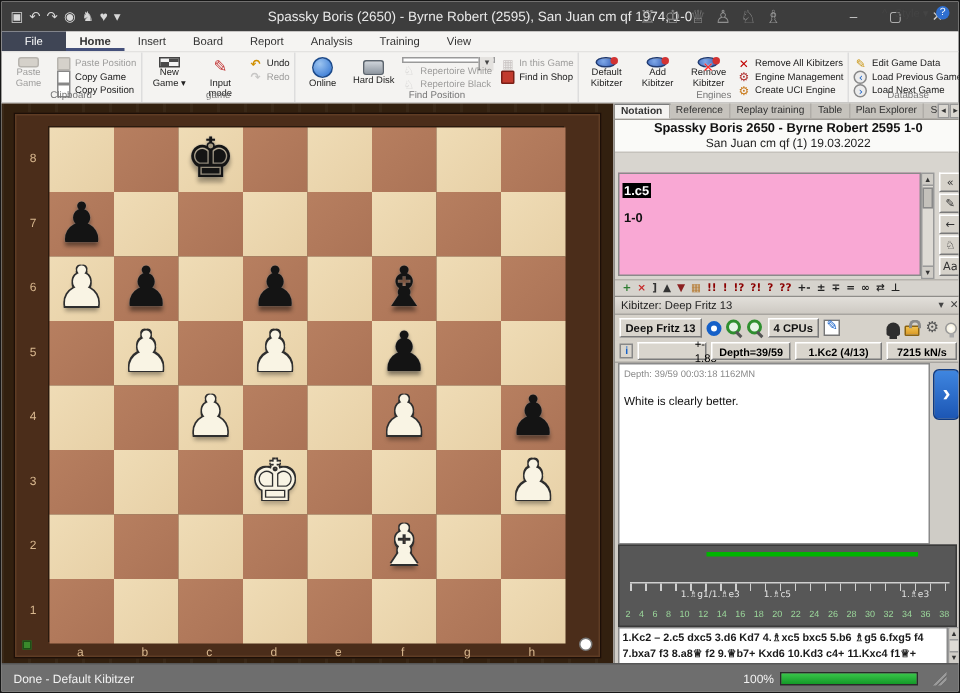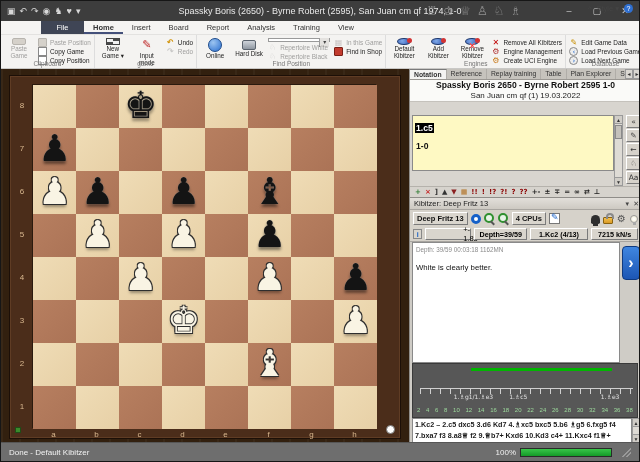--- a/index.html
+++ b/index.html
@@ -12,21 +12,21 @@
   .titlebar{position:absolute;left:0;top:0;right:0;height:20px;background:#3d3d3d;display:flex;align-items:center;}
   .qat{display:flex;gap:4px;padding-left:6px;align-items:center;}
   .qat span{color:#d8d8d8;font-size:9px;line-height:10px;}
   .t-title{position:absolute;left:0;right:0;text-align:center;color:#e9e9e9;font-size:9px;pointer-events:none;}
   .t-pieces{position:absolute;right:118px;display:flex;gap:6px;}
   .t-pieces span{color:#909090;font-size:12px;font-family:"DejaVu Sans",sans-serif;}
   .winbtns{position:absolute;right:0;top:0;display:flex;height:20px;}
   .winbtns div{width:28px;text-align:center;color:#cfcfcf;font-size:9px;line-height:20px;}
 
   
-  .rtabs{position:absolute;left:0;top:20px;right:0;height:14px;background:#f5f4f2;display:flex;align-items:stretch;border-bottom:1px solid #e3e2e0;padding-left:40px;}
+  .rtabs{position:absolute;left:0;top:20px;right:0;height:14px;background:#f5f4f2;display:flex;align-items:stretch;border-bottom:1px solid #e3e2e0;}
   .rtab{padding:0 9px;font-size:7.5px;line-height:14px;color:#333;}
   .rtab.file{background:#3f4555;color:#fff;padding:0 12px;}
   .rtab.active{font-weight:bold;border-bottom:2px solid #44507a;}
   .r-style{position:absolute;right:6px;top:0;display:flex;gap:5px;align-items:center;height:14px;font-size:7.5px;color:#444;}
   .r-style .help{width:9px;height:9px;border-radius:50%;background:#2f6fd0;color:#fff;font-size:7px;line-height:9px;text-align:center;}
   .rbody{position:absolute;left:0;top:34px;right:0;height:34px;background:#f4f3f1;border-bottom:1px solid #c9c8c6;display:flex;}
   .rgroup{position:relative;border-right:1px solid #ddd;padding:2px 3px 8px 3px;display:flex;gap:4px;}
   .rg-label{position:absolute;left:0;right:0;bottom:0;text-align:center;font-size:6.5px;color:#777;line-height:8px;}
   .rbig{display:flex;flex-direction:column;align-items:center;width:30px;gap:1px;padding-top:1px;}
   .rbig .lbl{font-size:6.3px;line-height:6.8px;text-align:center;color:#222;}
@@ -90,21 +90,21 @@
 
   .npanel{position:absolute;left:0;top:0;width:100%;height:129px;border-bottom:1px solid #8f8d89;background:#d8d5cf;}
   .ntabs{position:relative;display:flex;height:11px;background:#c6c3bd;border-bottom:1px solid #9a9792;padding-right:16px;}
   .ntab{font-size:6.8px;line-height:10px;padding:0 4px;color:#333;border-right:1px solid #b0ada8;white-space:nowrap;}
   .ntab.active{background:#f4f3f1;font-weight:bold;border-top:1px solid #7a7a7a;}
   .ntab-scroll{position:absolute;right:0;top:0;display:flex;}
   .ntab-scroll div{width:8px;height:10px;background:#dad7d1;border:1px solid #999;font-size:6px;line-height:9px;text-align:center;color:#333;}
   .ghead{height:22px;background:#fafaf8;text-align:center;border-bottom:1px solid #c5c2bc;}
   .ghead .l1{font-size:8.6px;font-weight:bold;color:#111;line-height:11px;}
   .ghead .l2{font-size:8px;color:#222;line-height:10px;}
-  .moves{position:absolute;left:2px;top:46px;width:202px;height:56px;background:#fef9c3;border:1px solid #8a8a8a;padding:1px 2px;}
+  .moves{position:absolute;left:2px;top:46px;width:202px;height:69px;background:#f9a8d4;border:1px solid #8a8a8a;padding:1px 2px;}
   .mv{display:inline-block;font-size:8.6px;font-weight:bold;color:#111;padding:0 1px;margin-right:2px;}
   .mv.sel{background:#000;color:#fff;}
   .mv-break{display:block;height:0;}
   .vscroll{position:absolute;width:9px;background:#dedbd5;border:1px solid #9a9a9a;}
   .vscroll .arr{height:8px;background:#d0cdc7;border-bottom:1px solid #9a9a9a;font-size:5px;text-align:center;line-height:8px;color:#333;}
   .vscroll .arr.bot{position:absolute;bottom:0;left:0;right:0;border-top:1px solid #9a9a9a;border-bottom:none;}
   .vscroll .thumb{position:absolute;left:0;right:0;top:9px;height:14px;background:#c4c1bb;border:1px solid #8a8a8a;}
   .ntools{position:absolute;left:216px;top:46px;width:15px;}
   .ntool{width:15px;height:13px;margin-bottom:1px;background:#d6d2ca;border:1px solid;border-color:#fff #7a7a7a #7a7a7a #fff;
          font-size:7.5px;line-height:11px;text-align:center;color:#333;font-family:"DejaVu Sans",sans-serif;}

